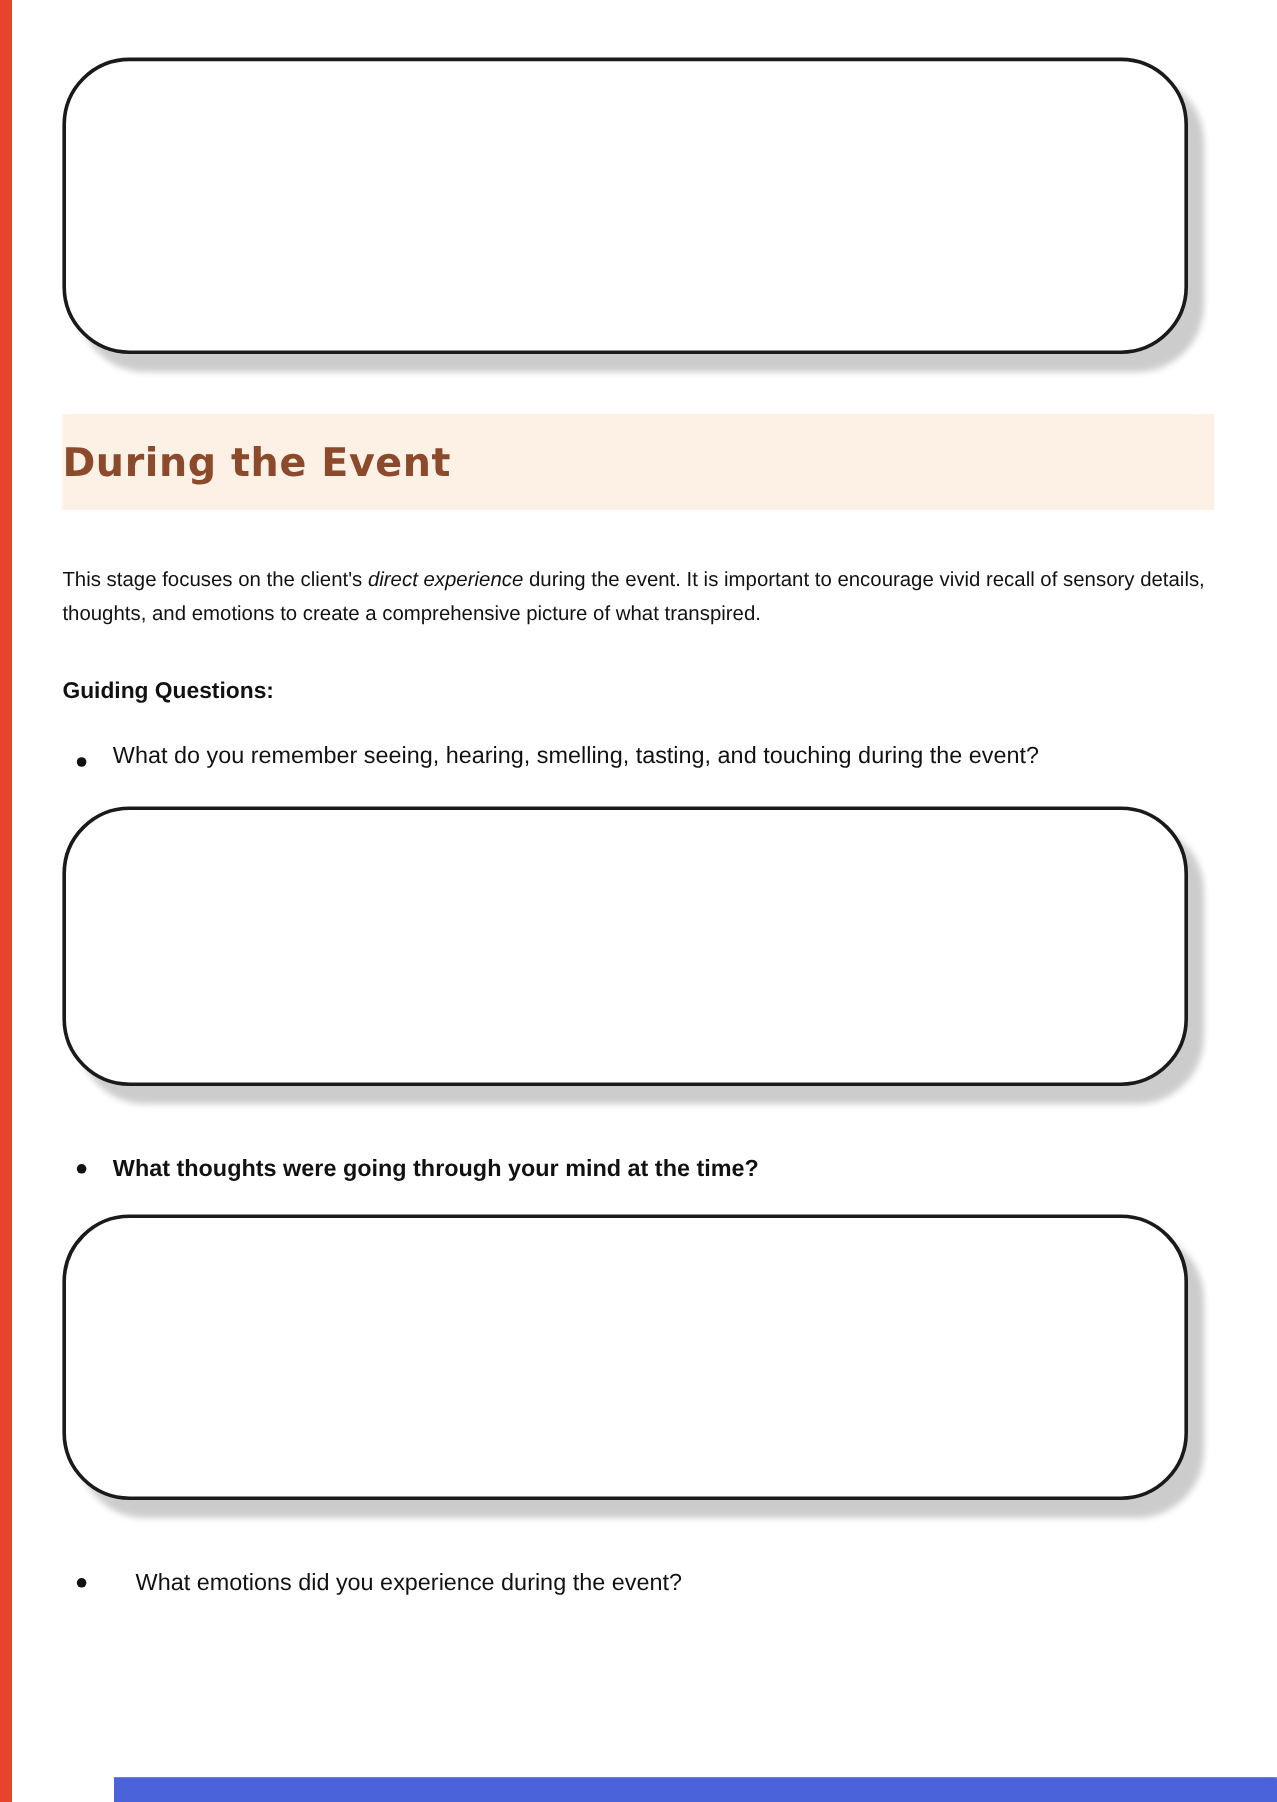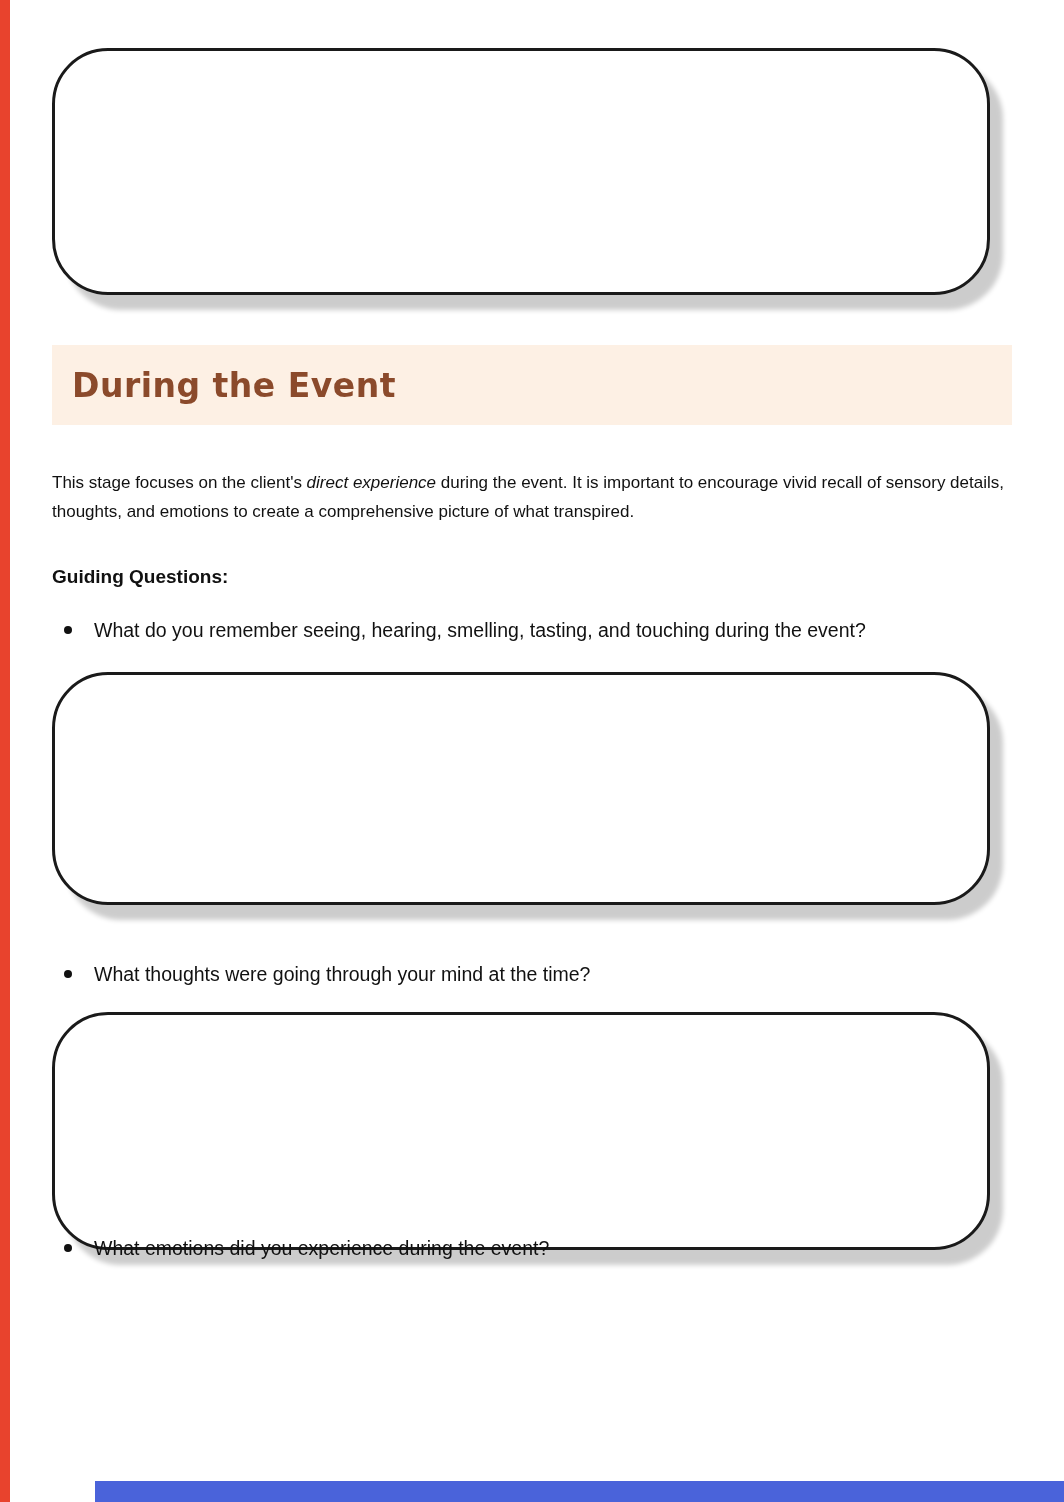--- a/index.html
+++ b/index.html
@@ -55,21 +55,20 @@
   .section-header {
     position: absolute;
     top: 345px;
     left: 52px;
     width: 960px;
     height: 80px;
     background: #fdf0e4;
     display: flex;
     align-items: center;
     box-sizing: border-box;
-    padding-left: 20px;
   }
   .section-header h1 {
     margin: 0;
     font-family: "DejaVu Sans", sans-serif;
     font-weight: bold;
     font-size: 33px;
     letter-spacing: 0.5px;
     color: #8b4a2b;
   }
 
@@ -96,23 +95,23 @@
   
   .question {
     position: absolute;
     left: 64px;
     width: 950px;
     display: flex;
     align-items: flex-start;
     font-size: 19.5px;
     line-height: 26px;
   }
-  .question.q-1 { top: 617px; }
-  .question.q-2 { top: 961px; }
-  .question.q-3 { top: 1235px; }
+  .question.q-1 { top: 617px; align-items: center; }
+  .question.q-2 { top: 961px; font-weight: bold; }
+  .question.q-3 { top: 1306px; gap: 19px; }
 
   .bullet {
     flex: 0 0 auto;
     width: 8px;
     height: 8px;
     border-radius: 50%;
     background: #111111;
     margin: 9px 22px 0 0;
   }
 </style>

